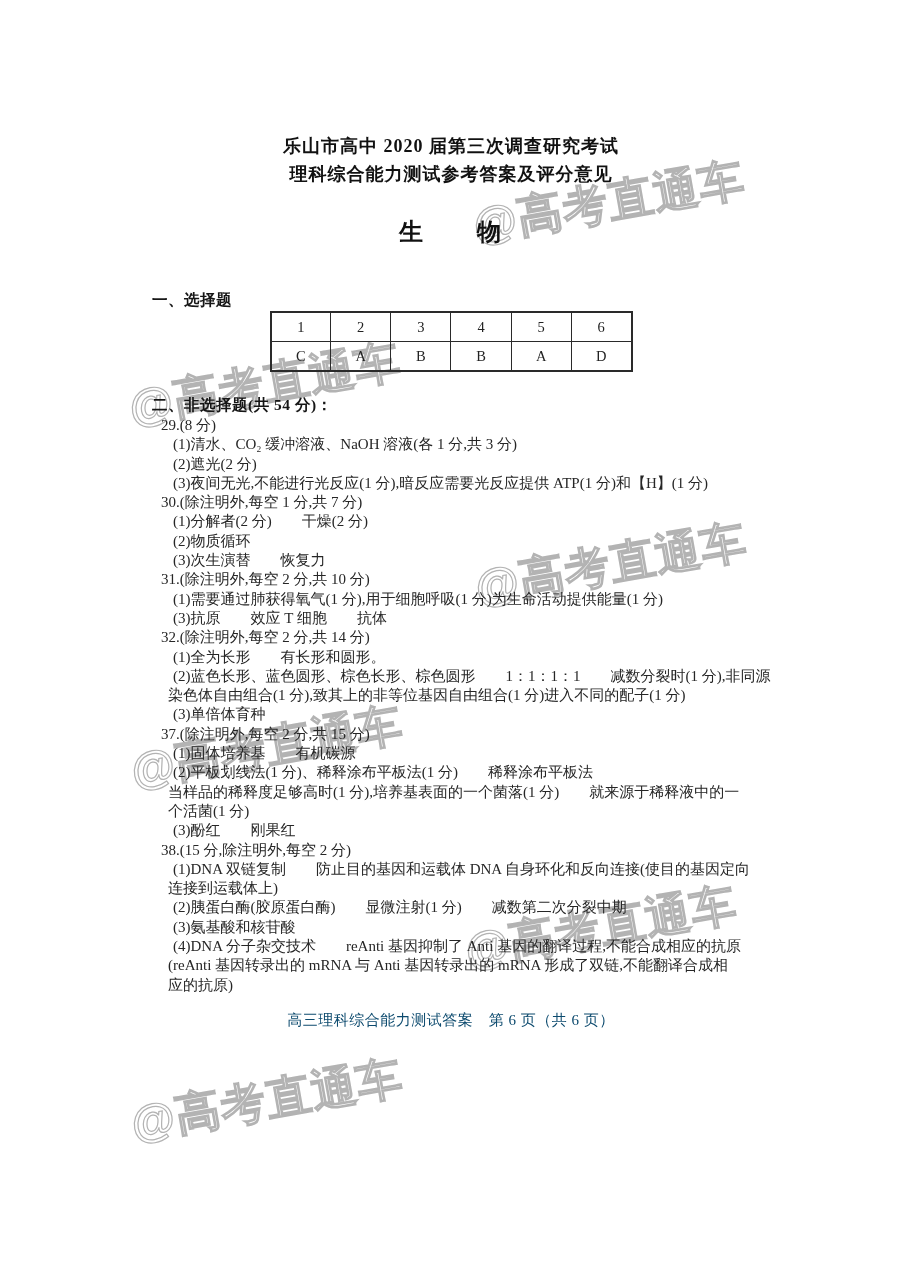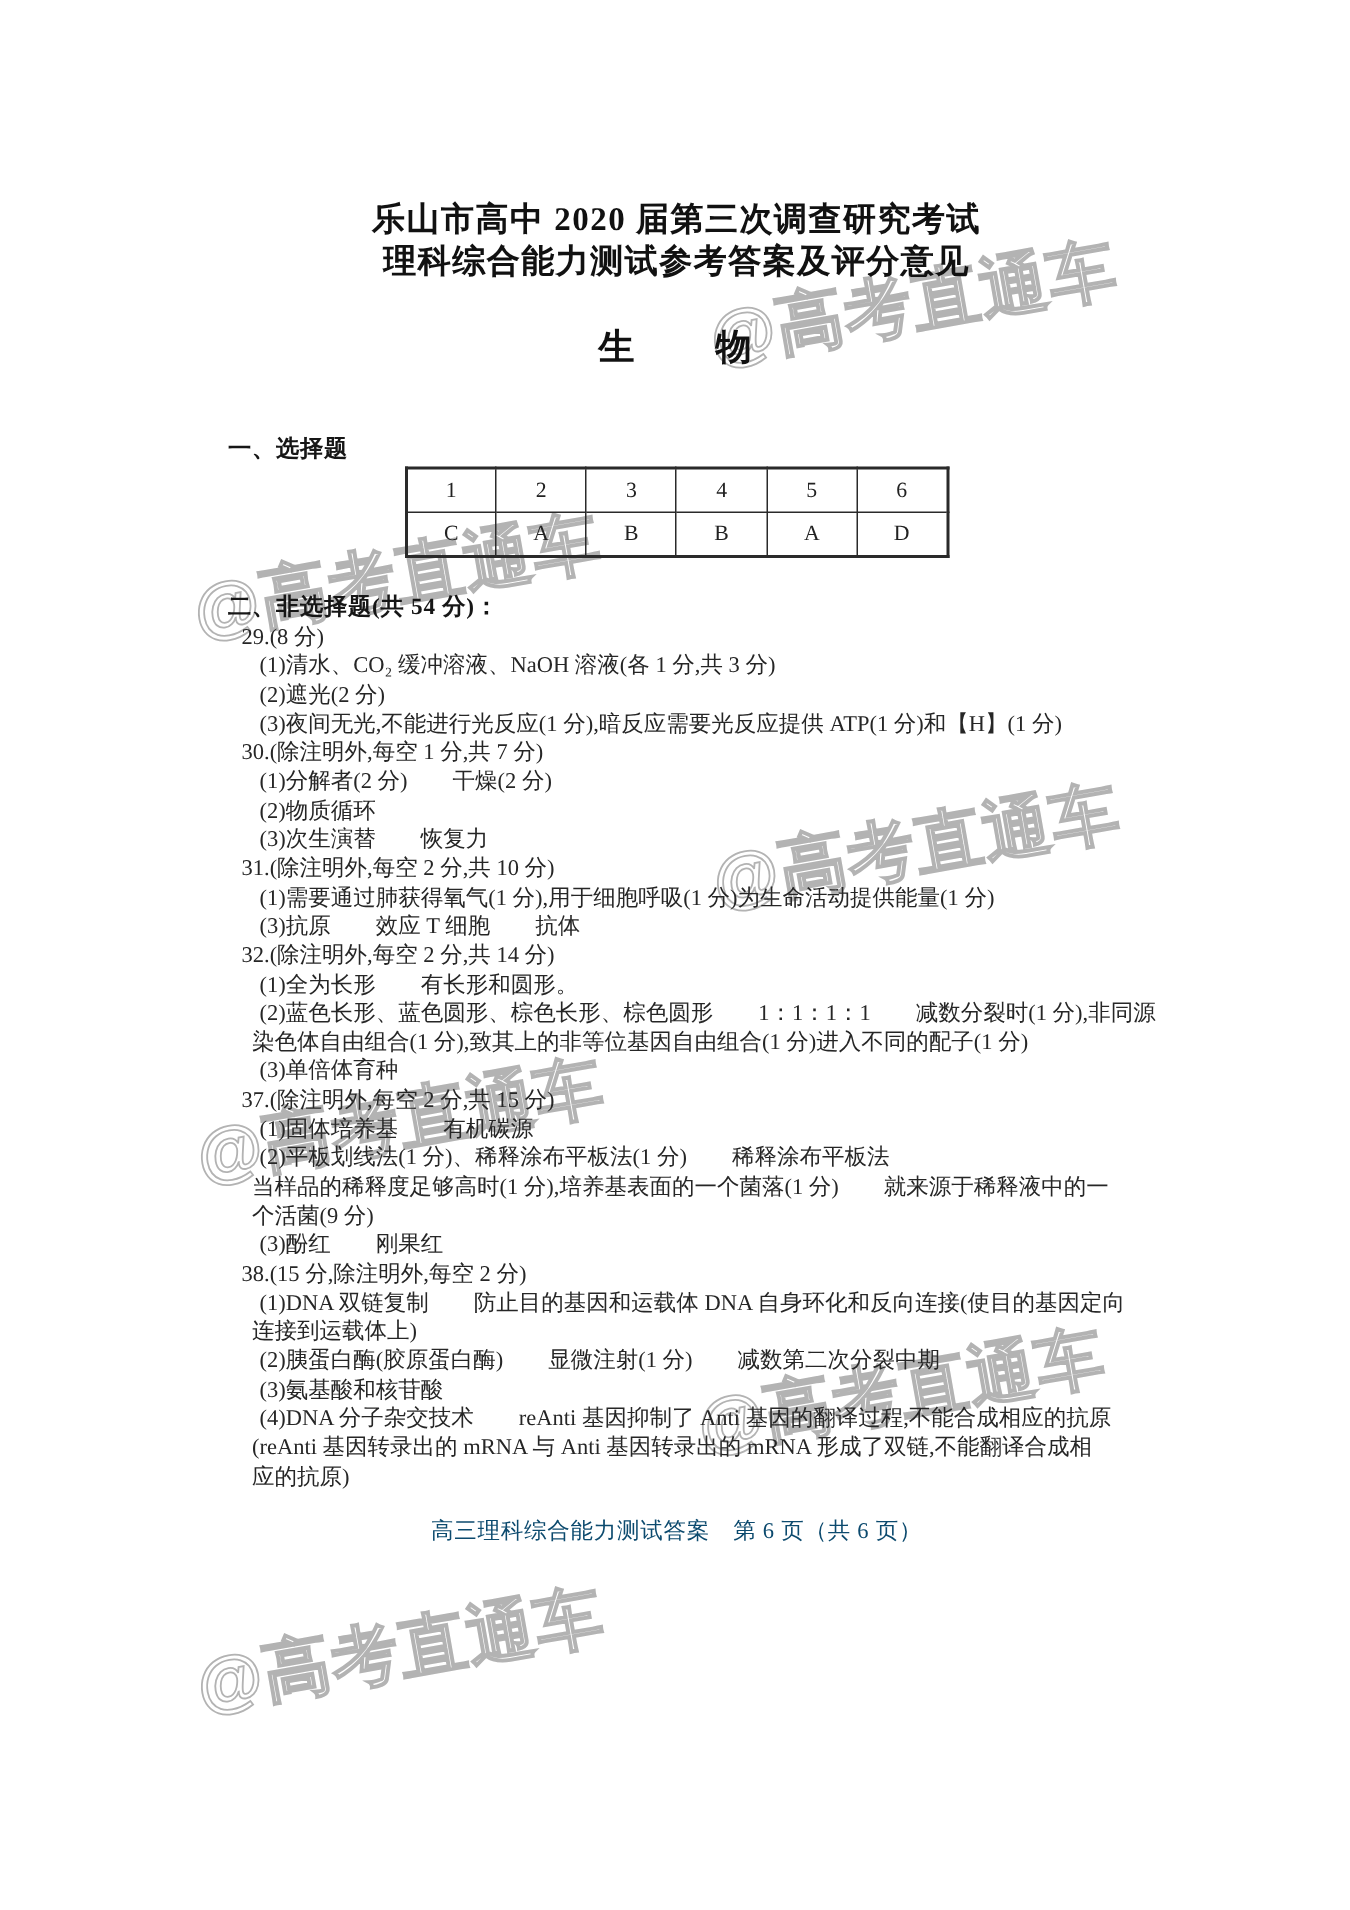--- a/index.html
+++ b/index.html
@@ -34,21 +34,21 @@
   .wm-4 { left:136px; top:745px; }
   .wm-5 { left:470px; top:925px; }
   .wm-6 { left:136px; top:1098px; }
 
   .content {
     position:absolute; left:145px; top:132px; width:612px;
     z-index:1;
   }
   .title {
     text-align:center;
-    font-size:22px; font-weight:bold; color:#111;
+    font-size:18px; font-weight:bold; color:#111;
     line-height:28px; letter-spacing:1px;
   }
   .subject {
     text-align:center;
     font-size:24px; font-weight:bold; color:#111;
     line-height:28px; margin-top:30px; letter-spacing:2px;
   }
   .sec-heading {
     font-size:15.5px; font-weight:bold; color:#161616;
     line-height:19px; margin-top:44px; padding-left:7px;
@@ -141,21 +141,21 @@
       <div class="ln sub">(3)抗原　　效应 T 细胞　　抗体</div>
       <div class="ln item">32.(除注明外,每空 2 分,共 14 分)</div>
       <div class="ln sub">(1)全为长形　　有长形和圆形。</div>
       <div class="ln sub">(2)蓝色长形、蓝色圆形、棕色长形、棕色圆形　　1：1：1：1　　减数分裂时(1 分),非同源</div>
       <div class="ln cont">染色体自由组合(1 分),致其上的非等位基因自由组合(1 分)进入不同的配子(1 分)</div>
       <div class="ln sub">(3)单倍体育种</div>
       <div class="ln item">37.(除注明外,每空 2 分,共 15 分)</div>
       <div class="ln sub">(1)固体培养基　　有机碳源</div>
       <div class="ln sub">(2)平板划线法(1 分)、稀释涂布平板法(1 分)　　稀释涂布平板法</div>
       <div class="ln cont">当样品的稀释度足够高时(1 分),培养基表面的一个菌落(1 分)　　就来源于稀释液中的一</div>
-      <div class="ln cont">个活菌(9 分)</div>
+      <div class="ln cont">个活菌(1 分)</div>
       <div class="ln sub">(3)酚红　　刚果红</div>
       <div class="ln item">38.(15 分,除注明外,每空 2 分)</div>
       <div class="ln sub">(1)DNA 双链复制　　防止目的基因和运载体 DNA 自身环化和反向连接(使目的基因定向</div>
       <div class="ln cont">连接到运载体上)</div>
       <div class="ln sub">(2)胰蛋白酶(胶原蛋白酶)　　显微注射(1 分)　　减数第二次分裂中期</div>
       <div class="ln sub">(3)氨基酸和核苷酸</div>
       <div class="ln sub">(4)DNA 分子杂交技术　　reAnti 基因抑制了 Anti 基因的翻译过程,不能合成相应的抗原</div>
       <div class="ln cont">(reAnti 基因转录出的 mRNA 与 Anti 基因转录出的 mRNA 形成了双链,不能翻译合成相</div>
       <div class="ln cont">应的抗原)</div>
     </div>

